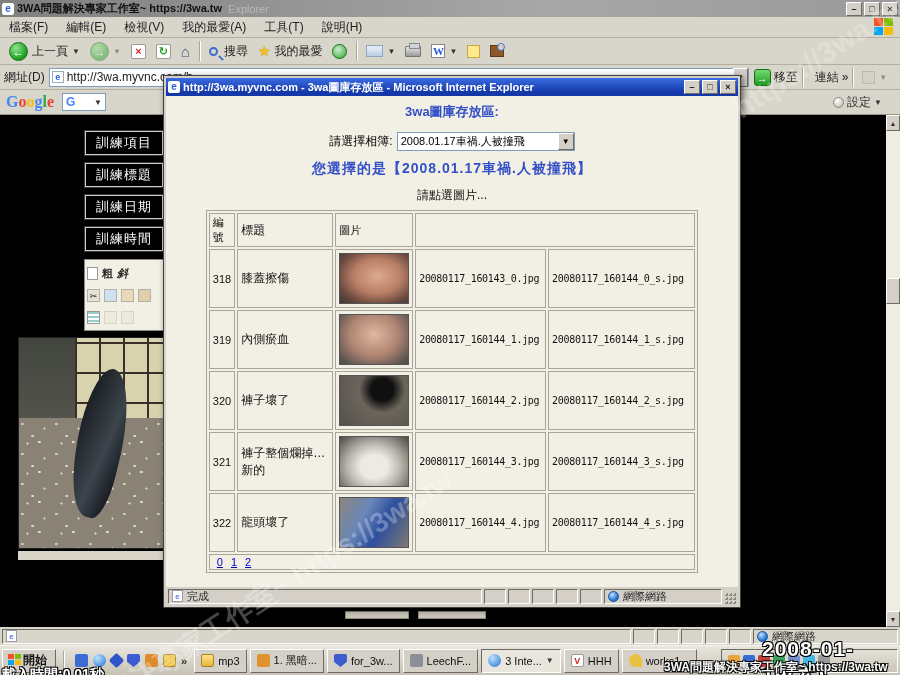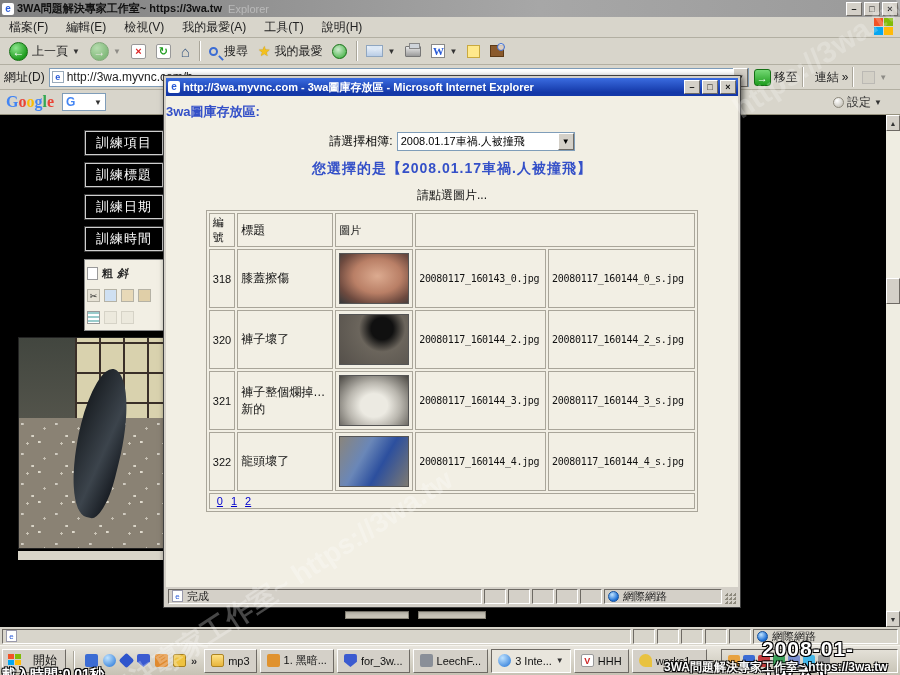--- a/index.html
+++ b/index.html
@@ -135,22 +135,22 @@
   .st-zone { width:22px; height:15px; }
   .st-right { width:145px; height:15px; display:flex; align-items:center; gap:4px; padding:0 3px; }
   .globe { width:11px; height:11px; border-radius:50%; flex:none;
     background:radial-gradient(circle at 35% 30%,#bfe3ff,#1d6fd4 70%); border:1px solid #14509c; }
   .doc-ico { width:11px; height:12px; background:#fff; border:1px solid #99a; color:#2a5bd7;
     font-size:8px; line-height:11px; text-align:center; flex:none; }
 
   .taskbar { position:absolute; left:0; top:645px; width:900px; height:30px;
     background:linear-gradient(#e8e5dd,#c6c2b4); border-top:1px solid #f6f4ee;
     display:flex; align-items:center; padding:0 2px; gap:3px; font-size:11px; color:#111; }
-  .start-btn { height:24px; display:flex; align-items:center; gap:11px; padding:0 8px 0 5px;
-    background:#d4d0c8; font-weight:normal; font-size:12px; }
+  .start-btn { height:24px; display:flex; align-items:center; gap:1px; padding:0 8px 0 5px;
+    background:#d4d0c8; font-weight:bold; font-size:12px; }
   .mini-flag { width:14px; height:13px; display:grid; grid-template-columns:6px 6px; grid-template-rows:5px 5px; gap:1px; }
   .mini-flag span:nth-child(1){background:#f35325;} .mini-flag span:nth-child(2){background:#81bc06;}
   .mini-flag span:nth-child(3){background:#05a6f0;} .mini-flag span:nth-child(4){background:#ffba08;}
   .ql { display:flex; align-items:center; gap:5px; padding:0 4px; }
   .ql-ico { width:13px; height:13px; border-radius:2px; }
   .task-btn { height:24px; display:flex; align-items:center; gap:4px; padding:0 6px;
     background:#d4d0c8; max-width:84px; overflow:hidden; white-space:nowrap; }
   .task-btn.pressed { background:#e9e6dd; border-color:#6e6a64 #ffffff #ffffff #6e6a64; }
   .t-ico { width:13px; height:13px; flex:none; border-radius:2px; font-size:9px; line-height:12px; text-align:center; color:#fff; font-weight:bold; }
   .folder { background:linear-gradient(#ffe285,#e8b53c); border:1px solid #ad8423; }
@@ -164,21 +164,21 @@
     padding:0 2px; color:#fff; font-size:11px; font-weight:bold; }
   .p-title .app-icon { width:12px; height:12px; background:#fff; border-radius:2px; color:#2a5bd7;
     font-size:10px; line-height:12px; text-align:center; margin-right:3px; font-weight:bold; }
   .p-title-text { overflow:hidden; white-space:nowrap; }
   .p-body { position:relative; height:491px; background:#f2efe4; overflow:hidden; }
   .p-status { height:18px; background:#d4d0c8; display:flex; align-items:center; font-size:11px;
     color:#222; padding:1px 2px; gap:2px; }
   .grip { width:12px; height:12px; align-self:flex-end;
     background:linear-gradient(135deg,transparent 50%,#8d897d 50%) 0 0/4px 4px; }
 
-  .p-h1 { text-align:left; color:#3450c8; font-weight:bold; font-size:13px; margin-top:7px; }
+  .p-h1 { text-align:center; color:#3450c8; font-weight:bold; font-size:13px; margin-top:7px; }
   .album-row { display:flex; align-items:center; justify-content:center; gap:4px; margin-top:11px; font-size:12px; }
   .select { width:178px; height:19px; background:#fff; border:1px solid #7f9db9;
     display:flex; align-items:center; font-size:11px; padding-left:3px; white-space:nowrap; overflow:hidden; }
   .select .btn { margin-left:auto; width:16px; height:17px; background:#d4d0c8; flex:none;
     text-align:center; font-size:8px; line-height:16px; }
   .p-h2 { text-align:center; color:#3450c8; font-weight:bold; font-size:14px; margin-top:9px; letter-spacing:1px; }
   .p-hint { text-align:center; font-size:12px; margin-top:9px; color:#111; }
 
   table.gallery { margin:6px auto 0; border-collapse:separate; border-spacing:2px;
     border:1px solid #a9a599; background:#f2efe4; font-size:11px; color:#111; }
@@ -406,20 +406,29 @@
         <tr>
           <td class="c-id">318</td>
           <td class="c-title">膝蓋擦傷</td>
           <td class="c-img">
                 <div class="thumb th0"></div>
               </td>
           <td class="c-f1 mono">20080117_160143_0.jpg</td>
           <td class="c-f2 mono">20080117_160144_0_s.jpg</td>
         </tr>
         <tr>
+          <td class="c-id">319</td>
+          <td class="c-title">內側瘀血</td>
+          <td class="c-img">
+                <div class="thumb th1"></div>
+              </td>
+          <td class="c-f1 mono">20080117_160144_1.jpg</td>
+          <td class="c-f2 mono">20080117_160144_1_s.jpg</td>
+        </tr>
+        <tr>
           <td class="c-id">320</td>
           <td class="c-title">褲子壞了</td>
           <td class="c-img">
                 <div class="thumb th2"></div>
               </td>
           <td class="c-f1 mono">20080117_160144_2.jpg</td>
           <td class="c-f2 mono">20080117_160144_2_s.jpg</td>
         </tr>
         <tr>
           <td class="c-id">321</td>

